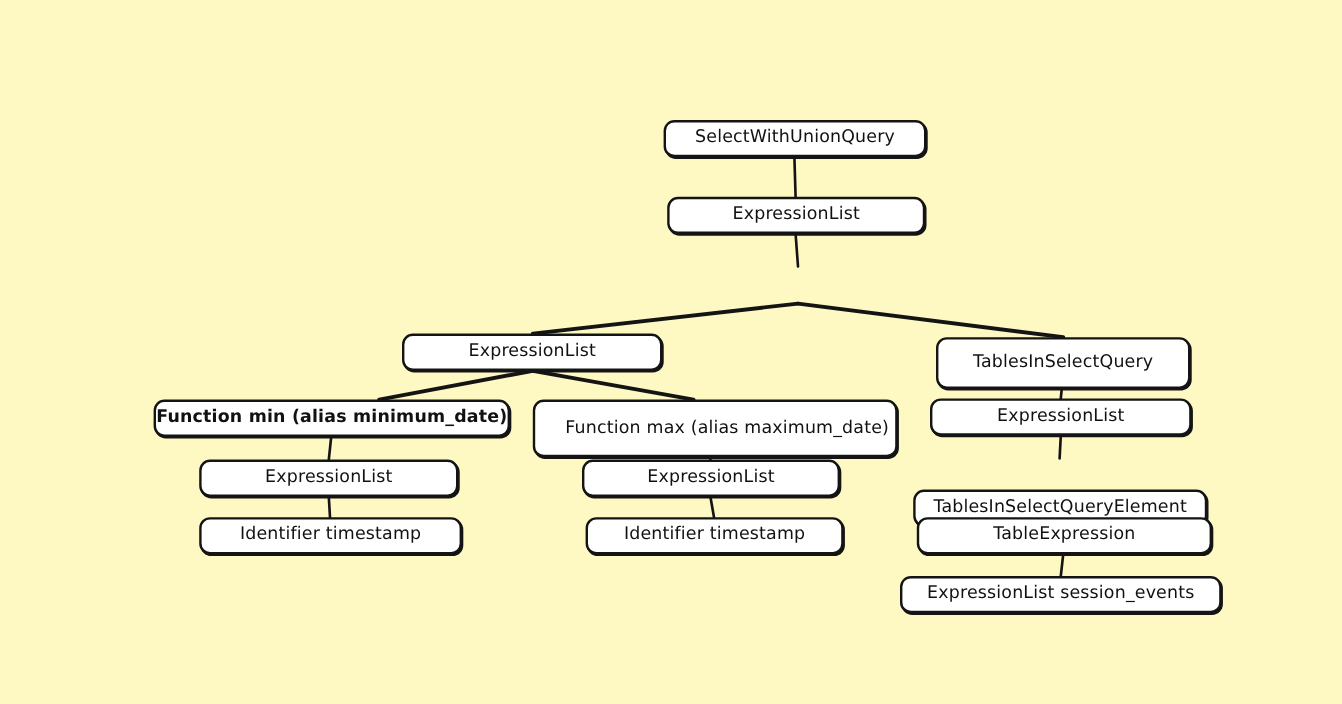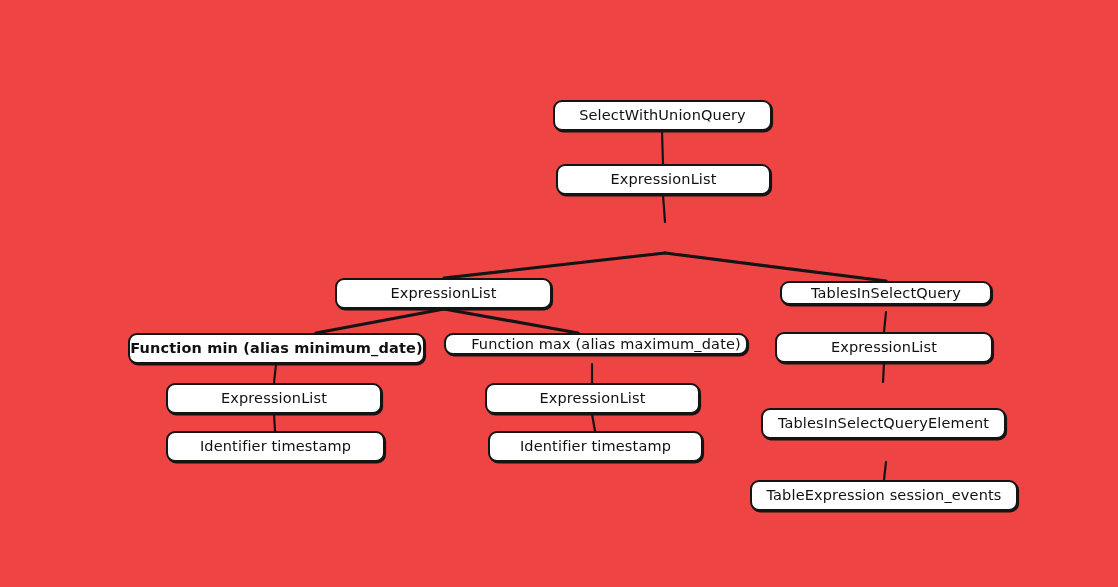--- a/index.html
+++ b/index.html
@@ -10,21 +10,21 @@
   body {
     width: 1118px;
     height: 587px;
     font-family: "DejaVu Sans", sans-serif;
     overflow: hidden;
   }
   #canvas {
     position: relative;
     width: 1118px;
     height: 587px;
-    background: #ef4444;
+    background: #fef9c3;
   }
   #edges {
     position: absolute;
     left: 0;
     top: 0;
     width: 1118px;
     height: 587px;
     pointer-events: none;
   }
   .node {
@@ -72,43 +72,46 @@
     </svg>
 <div class="node" style="left: 553px; top: 100px; width: 219px; height: 31px;">
       <span class="lbl">SelectWithUnionQuery</span>
     </div>
     <div class="node" style="left: 556px; top: 164px; width: 215px; height: 31px;">
       <span class="lbl">ExpressionList</span>
     </div>
     <div class="node" style="left: 335px; top: 278px; width: 217px; height: 31px;">
       <span class="lbl">ExpressionList</span>
     </div>
-    <div class="node" style="left: 780px; top: 281px; width: 212px; height: 24px;">
+    <div class="node" style="left: 780px; top: 281px; width: 212px; height: 43px;">
       <span class="lbl">TablesInSelectQuery</span>
     </div>
     <div class="node" style="left: 128px; top: 333px; width: 297px; height: 31px; font-weight: bold;">
       <span class="lbl">Function min (alias minimum_date)</span>
     </div>
-    <div class="node" style="left: 444px; top: 333px; width: 304px; height: 22px; padding-left: 20px;">
+    <div class="node" style="left: 444px; top: 333px; width: 304px; height: 48px; padding-left: 20px;">
       <span class="lbl">Function max (alias maximum_date)</span>
     </div>
     <div class="node" style="left: 775px; top: 332px; width: 218px; height: 31px;">
       <span class="lbl">ExpressionList</span>
     </div>
     <div class="node" style="left: 166px; top: 383px; width: 216px; height: 31px;">
       <span class="lbl">ExpressionList</span>
     </div>
     <div class="node" style="left: 485px; top: 383px; width: 215px; height: 31px;">
       <span class="lbl">ExpressionList</span>
     </div>
     <div class="node" style="left: 761px; top: 382px; width: 245px; height: 31px; margin-top: 26px;">
       <span class="lbl">TablesInSelectQueryElement</span>
     </div>
     <div class="node" style="left: 166px; top: 431px; width: 219px; height: 31px;">
       <span class="lbl">Identifier timestamp</span>
     </div>
     <div class="node" style="left: 488px; top: 431px; width: 215px; height: 31px;">
       <span class="lbl">Identifier timestamp</span>
     </div>
+    <div class="node" style="left: 764px; top: 431px; width: 246px; height: 31px;">
+      <span class="lbl">TableExpression</span>
+    </div>
     <div class="node" style="left: 750px; top: 480px; width: 268px; height: 31px;">
-      <span class="lbl">TableExpression session_events</span>
+      <span class="lbl">ExpressionList session_events</span>
     </div>
   </div>
 
 </body></html>

